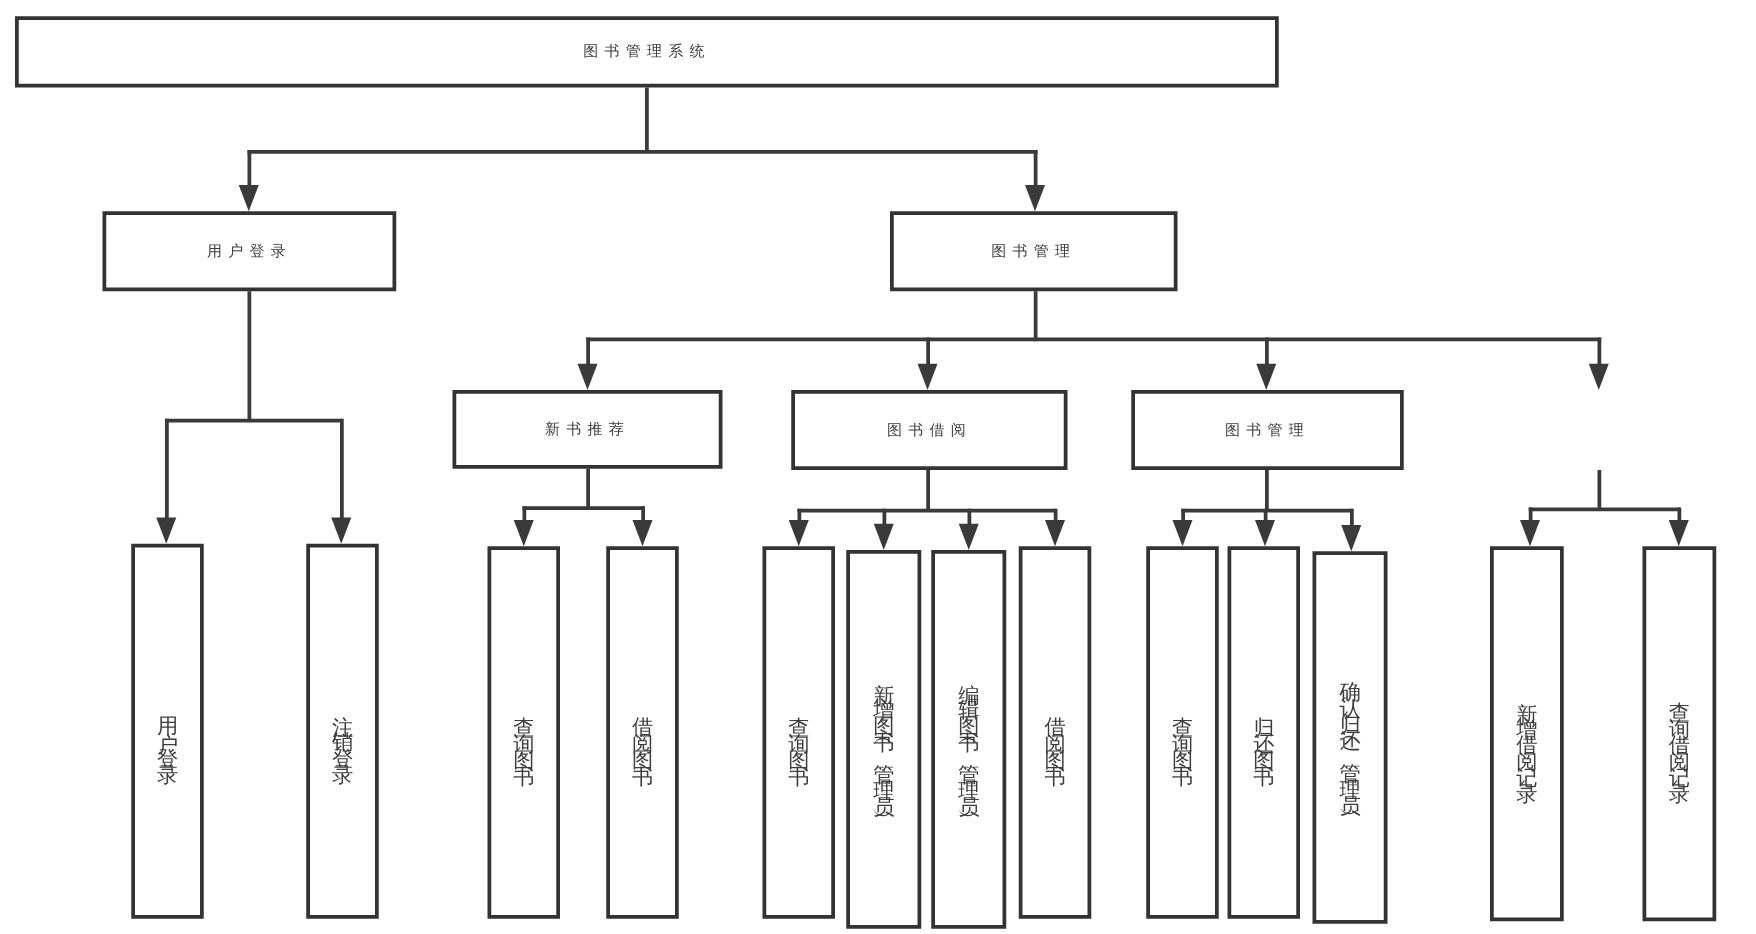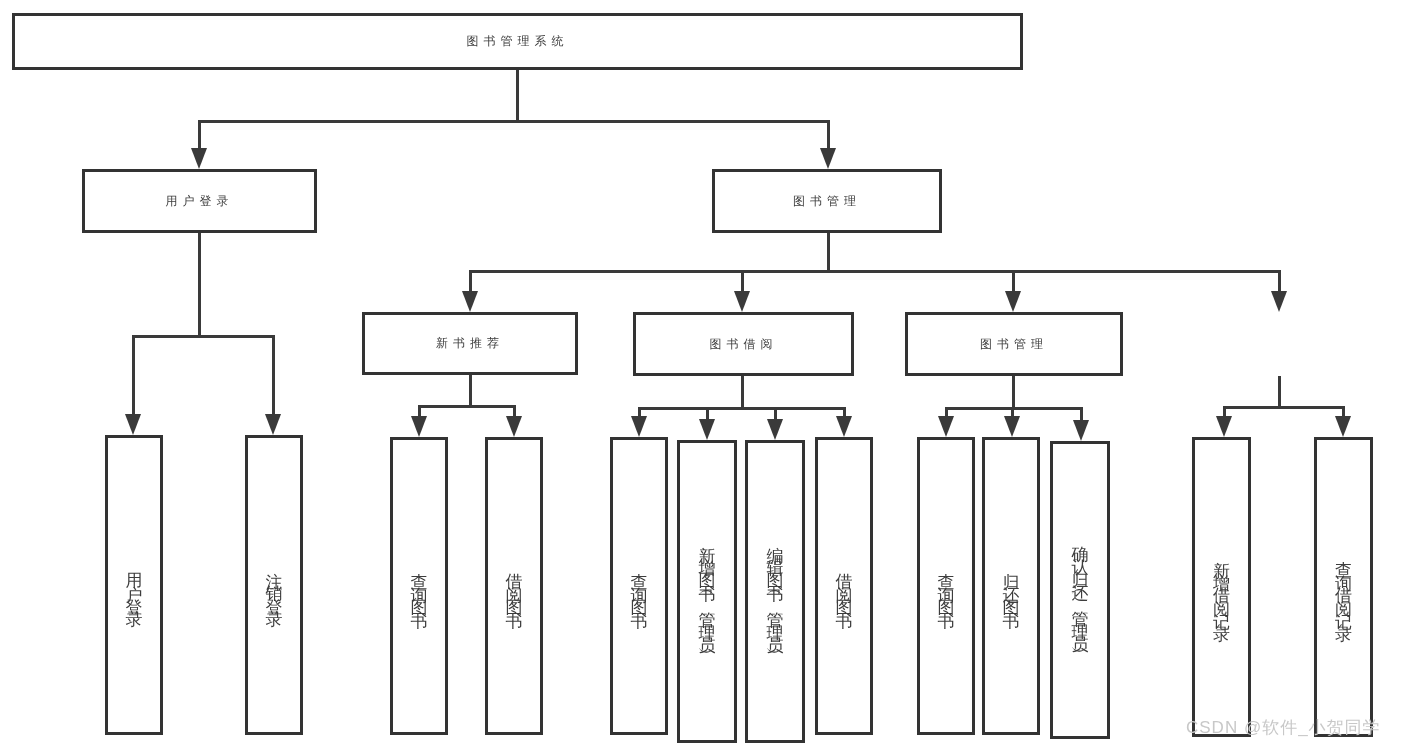--- a/index.html
+++ b/index.html
@@ -113,15 +113,14 @@
   <div class="box vbox" style="left:745px;top:440px;width:60px;height:303px">编辑图书（管理员）</div>
   <div class="box vbox" style="left:815px;top:437px;width:58px;height:298px">借阅图书</div>
 
   <div class="box vbox" style="left:917px;top:437px;width:58px;height:298px">查询图书</div>
   <div class="box vbox" style="left:982px;top:437px;width:58px;height:298px">归还图书</div>
   <div class="box vbox" style="left:1050px;top:441px;width:60px;height:298px">确认归还（管理员）</div>
 
   <div class="box vbox" style="left:1192px;top:437px;width:59px;height:300px">新增借阅记录</div>
   <div class="box vbox" style="left:1314px;top:437px;width:59px;height:300px">查询借阅记录</div>
 
-  <div class="watermark">CSDN @软件_小贺同学</div>
 
 </div>
 
 </body></html>

